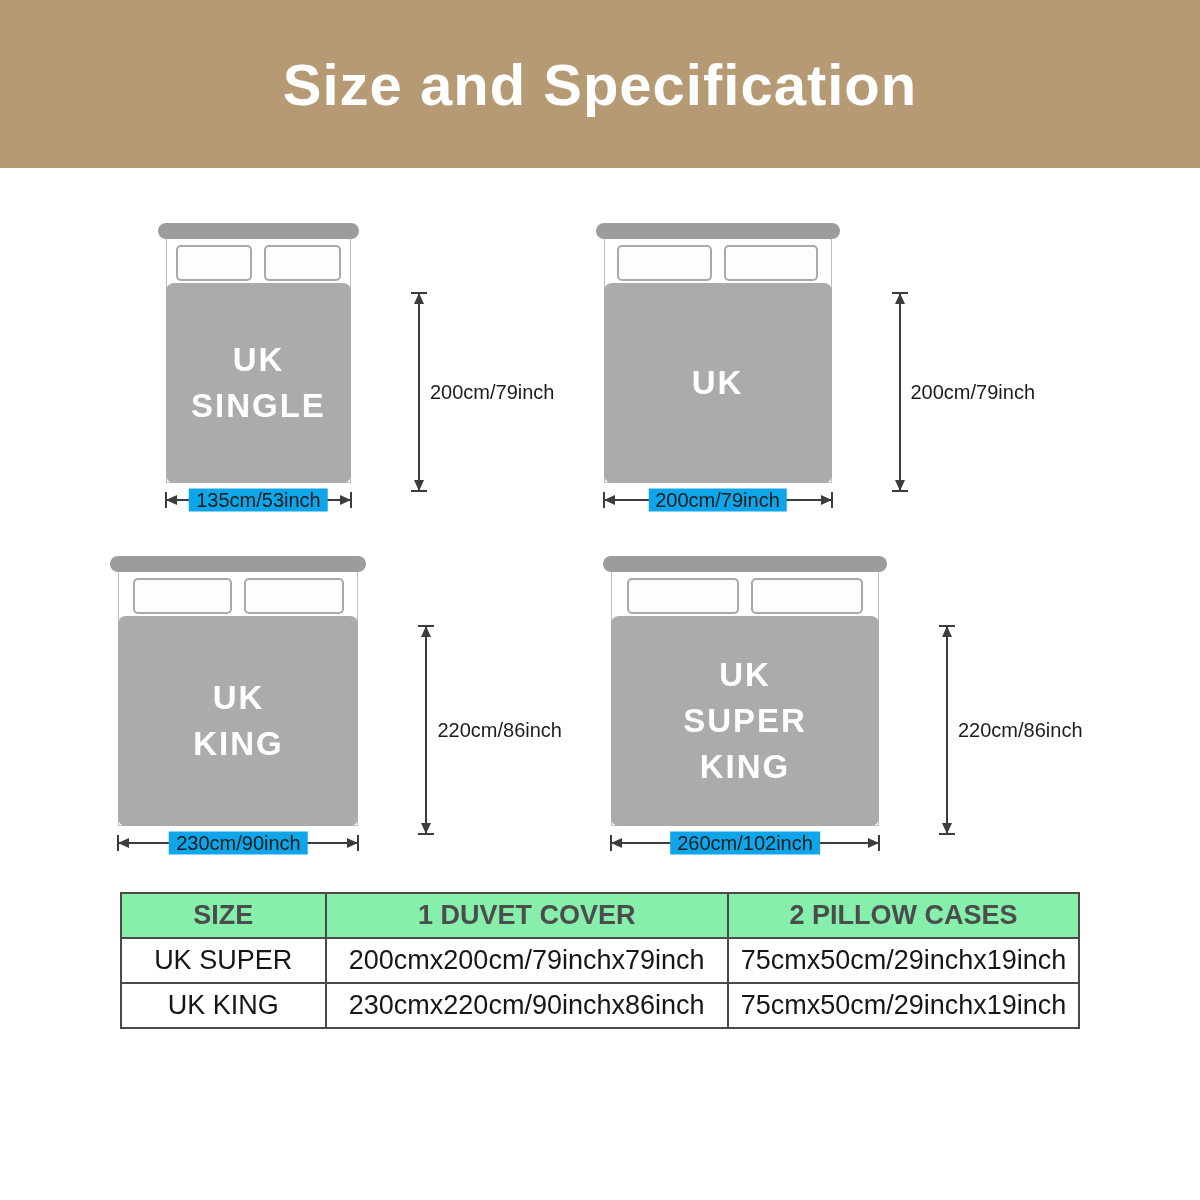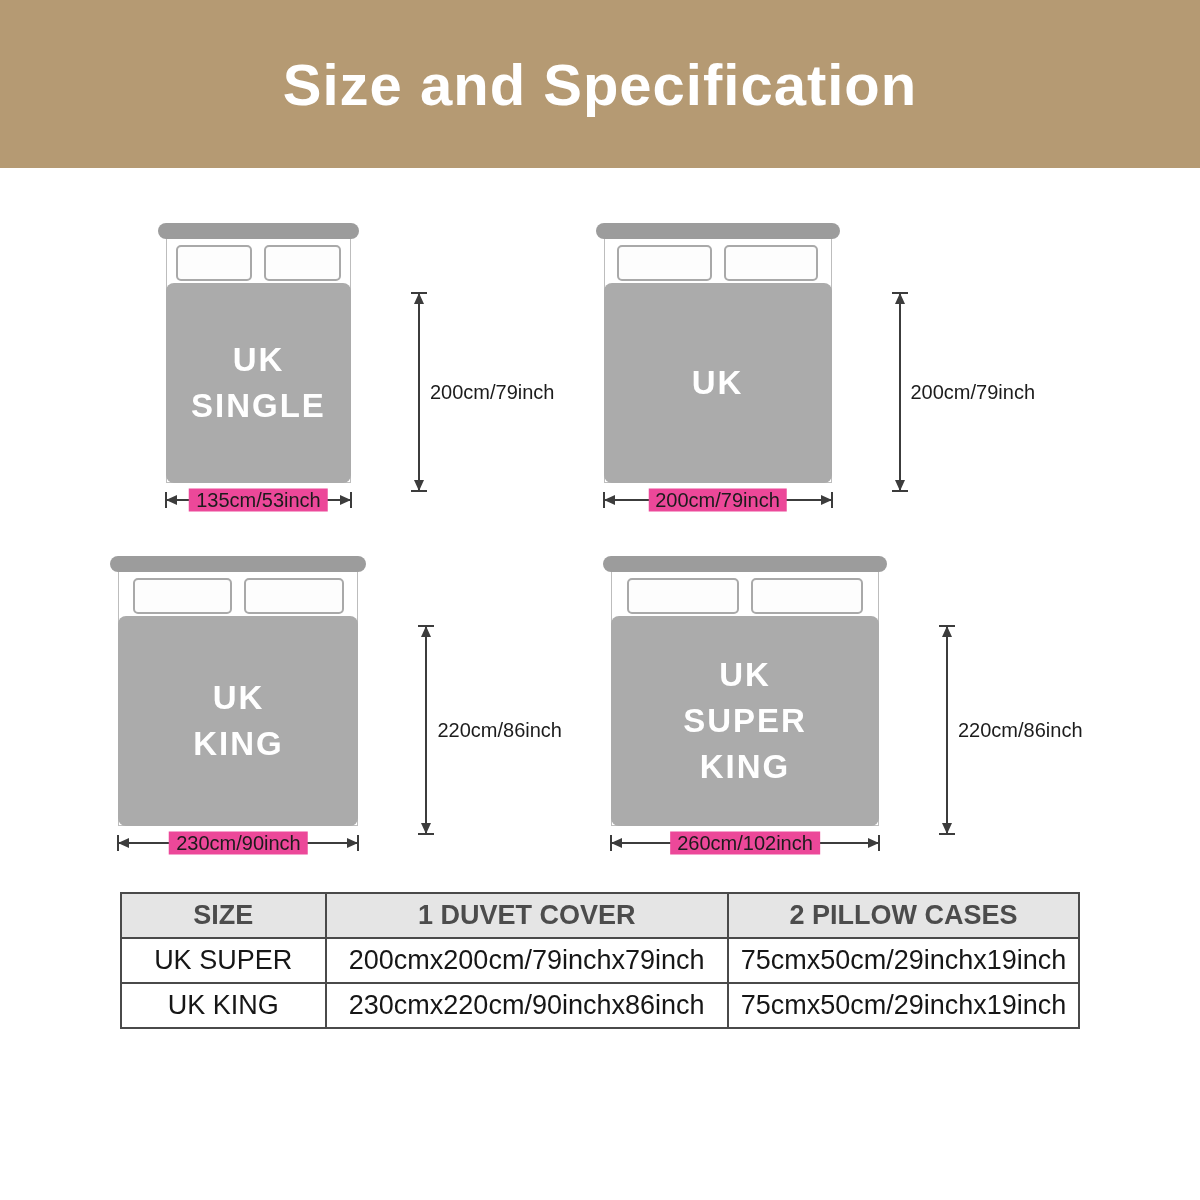--- a/index.html
+++ b/index.html
@@ -100,21 +100,21 @@
   .hdim .cap { position: absolute; top: -7px; width: 2px; height: 16px; background: #3c3c3c; }
   .hdim .cap.left { left: 0; }
   .hdim .cap.right { right: 0; }
   .hdim .arr { position: absolute; top: -4px; width: 0; height: 0; border-top: 5px solid transparent; border-bottom: 5px solid transparent; }
   .hdim .arr.left { left: 1px; border-right: 11px solid #3c3c3c; }
   .hdim .arr.right { right: 1px; border-left: 11px solid #3c3c3c; }
   .hdim .dim-label {
     position: absolute;
     left: 50%; top: 50%;
     transform: translate(-50%, -50%);
-    background: #ec4899;
+    background: #0ea5e9;
     padding: 0 7px;
   }
 
   .vdim-col {
     display: flex;
     align-items: center;
     gap: 10px;
     margin-left: 42px;
     margin-top: 60px;
   }
@@ -132,21 +132,21 @@
     margin: 48px auto 0;
   }
   .spec-table th, .spec-table td {
     border: 2px solid #4a4a4a;
     text-align: center;
     padding: 6px 12px;
     font-size: 27px;
     white-space: nowrap;
   }
   .spec-table th {
-    background: #e5e5e5;
+    background: #86efac;
     color: #4c4c4c;
     font-weight: 700;
   }
   .spec-table td { color: #161616; }
   .col-size { width: 205px; }
   .col-duvet { width: 402px; }
   .col-pillow { width: 348px; }
 </style>
 </head>
 <body>

